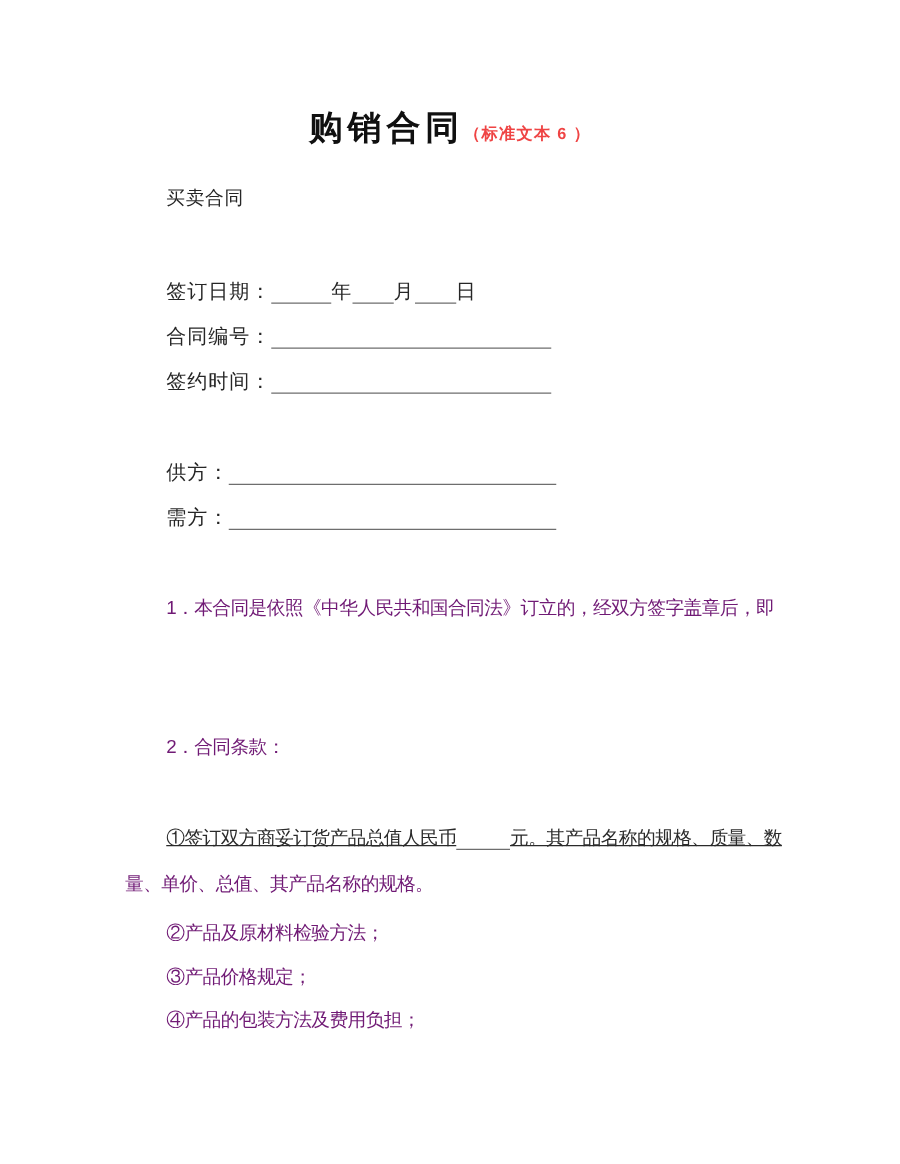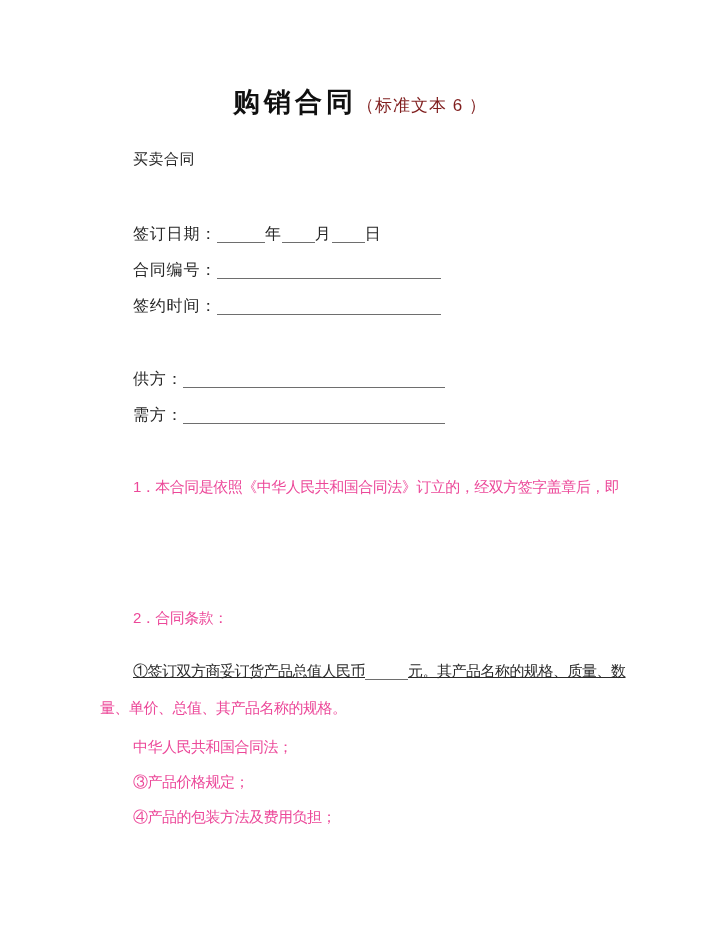--- a/index.html
+++ b/index.html
@@ -7,34 +7,34 @@
     position:relative;
     width:720px;height:931px;
     background:#ffffff;
     font-family:"Liberation Sans", sans-serif;
     color:#262626;
     overflow:hidden;
   }
   .abs{position:absolute;white-space:nowrap;}
   .doc-title{top:86px;left:0;width:720px;text-align:center;line-height:32px;}
   .title-main{font-size:27px;font-weight:bold;letter-spacing:4px;color:#101010;}
-  .title-sub{font-size:17px;font-weight:400;letter-spacing:1px;color:#7f1d1d;}
+  .title-sub{font-size:13px;font-weight:700;letter-spacing:1px;color:#ef4444;}
   .subtitle{top:150px;left:133px;font-size:15px;line-height:18px;letter-spacing:0.5px;}
   .row{
     display:flex;align-items:flex-end;height:19px;
     font-size:16px;letter-spacing:0.8px;
   }
   .row .lbl{line-height:19px;}
   .bl{
     display:inline-block;height:19px;
     border-bottom:1px solid #6e6e6e;
   }
   .w48{width:48px}.w33{width:33px}.w224{width:224px}.w262{width:262px}.w43{width:43px}
   .body-line{
-    font-size:15px;line-height:19px;letter-spacing:-0.5px;color:#ec4899;
+    font-size:15px;line-height:19px;letter-spacing:-0.5px;color:#701a75;
   }
   .body-row{
     display:flex;align-items:flex-end;height:19px;
     font-size:15px;letter-spacing:-0.5px;color:#2a2a2a;text-decoration:underline;
   }
   .body-row .txt{line-height:19px;}
 </style>
 </head>
 <body>
 
@@ -72,26 +72,26 @@
     <span class="bl w262"></span>
   </div>
 
   <div class="abs row" style="top:405px;left:133px;">
     <span class="lbl">需方：</span>
     <span class="bl w262"></span>
   </div>
 
   <div class="abs body-line" style="top:477px;left:133px;">1．本合同是依照《中华人民共和国合同法》订立的，经双方签字盖章后，即</div>
 
-  <div class="abs body-line" style="top:608px;left:133px;text-align:center;">2．合同条款：</div>
+  <div class="abs body-line" style="top:588px;left:133px;text-align:center;">2．合同条款：</div>
 
   <div class="abs body-row" style="top:661px;left:133px;">
     <span class="txt">①签订双方商妥订货产品总值人民币</span>
     <span class="bl w43"></span>
     <span class="txt">元。其产品名称的规格、质量、数</span>
   </div>
   <div class="abs body-line" style="top:698px;left:100px;">量、单价、总值、其产品名称的规格。</div>
 
-  <div class="abs body-line" style="top:737px;left:133px;">中华人民共和国合同法；</div>
+  <div class="abs body-line" style="top:737px;left:133px;">②产品及原材料检验方法；</div>
   <div class="abs body-line" style="top:772px;left:133px;">③产品价格规定；</div>
   <div class="abs body-line" style="top:807px;left:133px;">④产品的包装方法及费用负担；</div>
 
 </div>
 
 </body></html>

